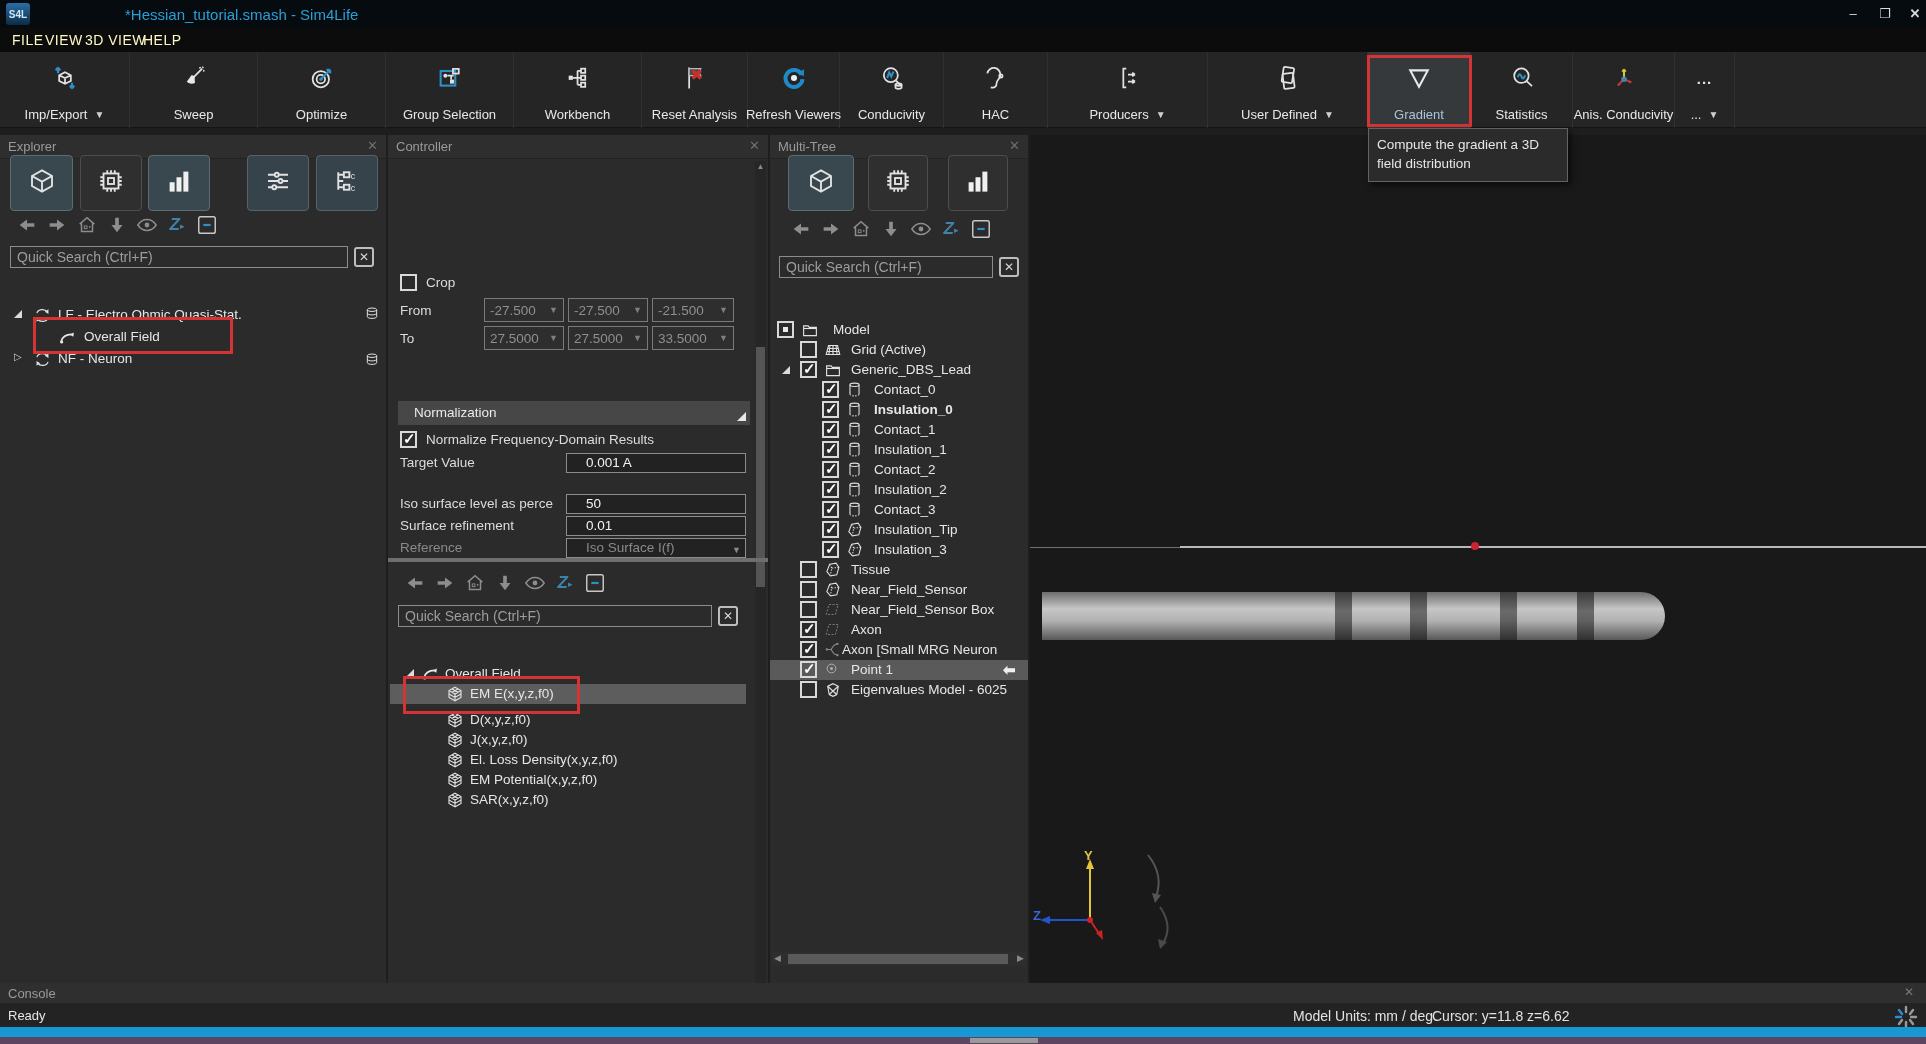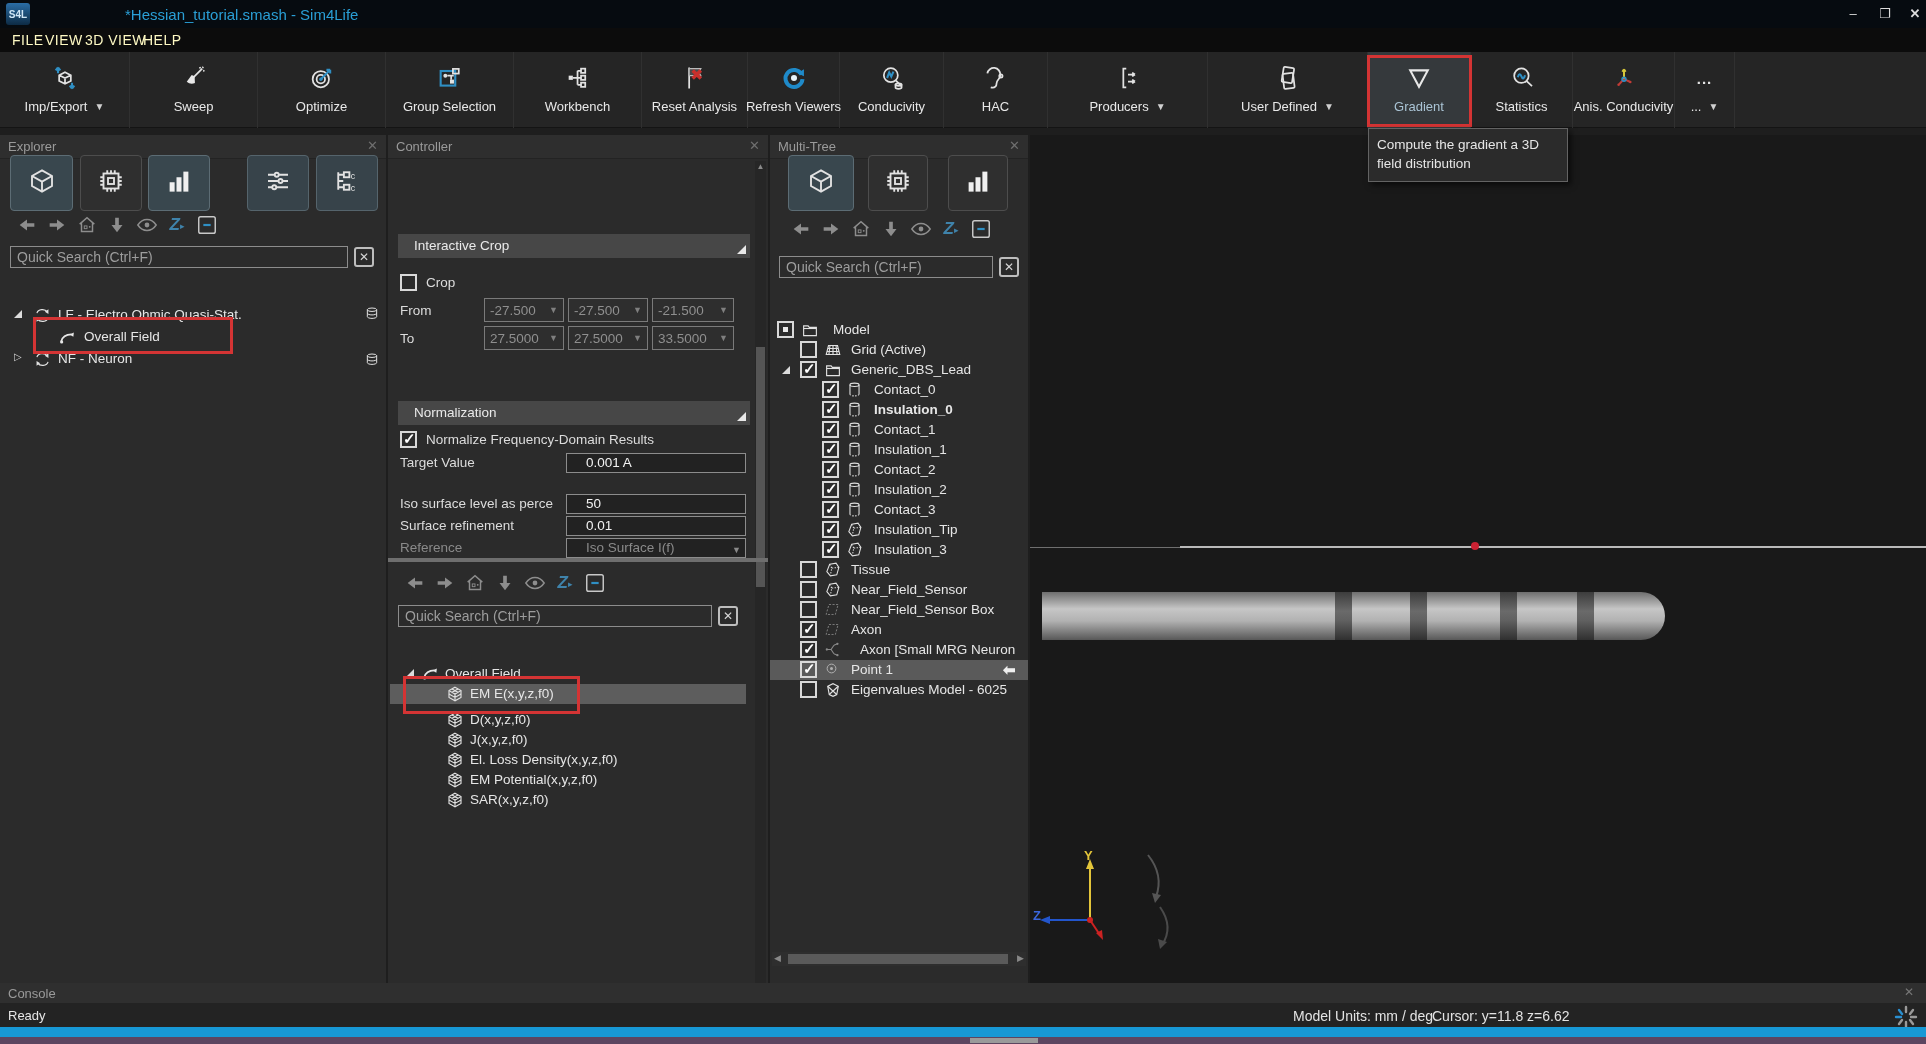--- a/index.html
+++ b/index.html
@@ -13,21 +13,21 @@
     display:flex; align-items:center; justify-content:center; }
   #wintitle { left:125px; top:6px; font-size:15px; color:#2a9fd6; }
   .winbtn { top:6px; width:22px; height:16px; color:#dcdcdc; font-size:13px; text-align:center; line-height:16px; }
   #menubar { left:0; top:28px; width:1926px; height:24px; background:#0c0c0c; }
   .menuitem { top:4px; font-size:14px; color:#fef9c3; letter-spacing:.5px; }
   
   #toolbar { left:0; top:52px; width:1926px; height:76px; background:#252525; display:flex; border-bottom:1px solid #141414; }
   .tbtn { height:76px; display:flex; flex-direction:column; align-items:center; justify-content:flex-start;
     padding-top:9px; border-right:1px solid #303030; position:relative; }
   .tbtn .ticon { height:34px; display:flex; align-items:center; justify-content:center; }
-  .tbtn .tlabel { font-size:13px; color:#e8e8e8; margin-top:4px; white-space:nowrap; display:flex; align-items:center; gap:7px;}
+  .tbtn .tlabel { font-size:13px; color:#e8e8e8; margin-top:12px; white-space:nowrap; display:flex; align-items:center; gap:7px;}
   .tbtn.hl { background:#35393c; }
   .tbtn.hl .tlabel { color:#aac4d5; }
   .dd { color:#d0d0d0; font-size:10px; }
   
   .panel { top:135px; height:848px; background:#2b2b2b; }
   #explorer { left:0; width:386px; }
   #controller { left:388px; width:380px; }
   #multitree { left:770px; width:258px; }
   #viewport { left:1030px; top:135px; width:896px; height:848px; background:#191919; }
   .phead { position:absolute; left:0; top:0; width:100%; height:24px; background:#2e2e2e; border-bottom:1px solid #232323; }
@@ -407,23 +407,20 @@
   <div class="phead">
     <span class="ptitle">Controller</span>
     <span class="pclose">✕</span>
   </div>
 
   <div class="vscroll" style="top:26px;height:822px;">
     <div style="color:#8a8a8a;font-size:8px;text-align:center;line-height:12px;">▲</div>
     <div class="vthumb" style="top:186px;height:240px;"></div>
   </div>
 
-  <div class="sechead" style="top:99px;">
-    <span>Interactive Crop</span><span class="corner"></span>
-  </div>
   <span class="cb" style="left:12px;top:139px;"></span>
   <span class="flabel" style="left:38px;top:140px;">Crop</span>
 
   <span class="flabel" style="left:12px;top:168px;">From</span>
   <div class="numfield" style="left:96px;top:163px;width:80px;">
       <span>-27.500</span>
       <span class="spin">▼</span>
     </div>
   <div class="numfield" style="left:180px;top:163px;width:80px;">
       <span>-27.500</span>
@@ -723,21 +720,21 @@
       <span class="abs" style="left: 81px; top: 2px; white-space: nowrap;">Axon</span>
     </div>
     <div class="mtrow" style="left: 770px; top: 640px;">
       <span class="cb on" style="left: 30px; top: 1px;"></span>
       <span class="abs" style="left: 54px; top: 1px;"><svg width="17" height="17" viewBox="0 0 24 24">
           <path fill="none" stroke="#8a8a8a" stroke-width="1.6" d="M4 12h6M10 12l4-6M10 12l4 6M14 6l5-2M14 18l5 2"></path>
           <circle fill="#8a8a8a" cx="4" cy="12" r="1.6"></circle>
           <circle fill="#8a8a8a" cx="19" cy="4" r="1.6"></circle>
           <circle fill="#8a8a8a" cx="19" cy="20" r="1.6"></circle>
         </svg></span>
-      <span class="abs" style="left: 90px; top: 2px; white-space: nowrap;">Axon [Small MRG Neuron</span>
+      <span class="abs" style="left: 72px; top: 2px; white-space: nowrap;">Axon [Small MRG Neuron</span>
     </div>
     <div class="mtrow sel" style="left: 770px; top: 660px;">
       <span class="cb on" style="left: 30px; top: 1px;"></span>
       <span class="abs" style="left: 54px; top: 1px;"><svg width="15" height="15" viewBox="0 0 24 24">
           <circle fill="none" stroke="#b0b0b0" stroke-width="1.6" cx="12" cy="12" r="7"></circle>
           <circle fill="#b0b0b0" cx="12" cy="12" r="2.4"></circle>
         </svg></span>
       <span class="abs" style="left: 81px; top: 2px; white-space: nowrap;">Point 1</span>
       <span class="backarrow" style="left: 233px; top: 1px;">⬅</span>
     </div>

